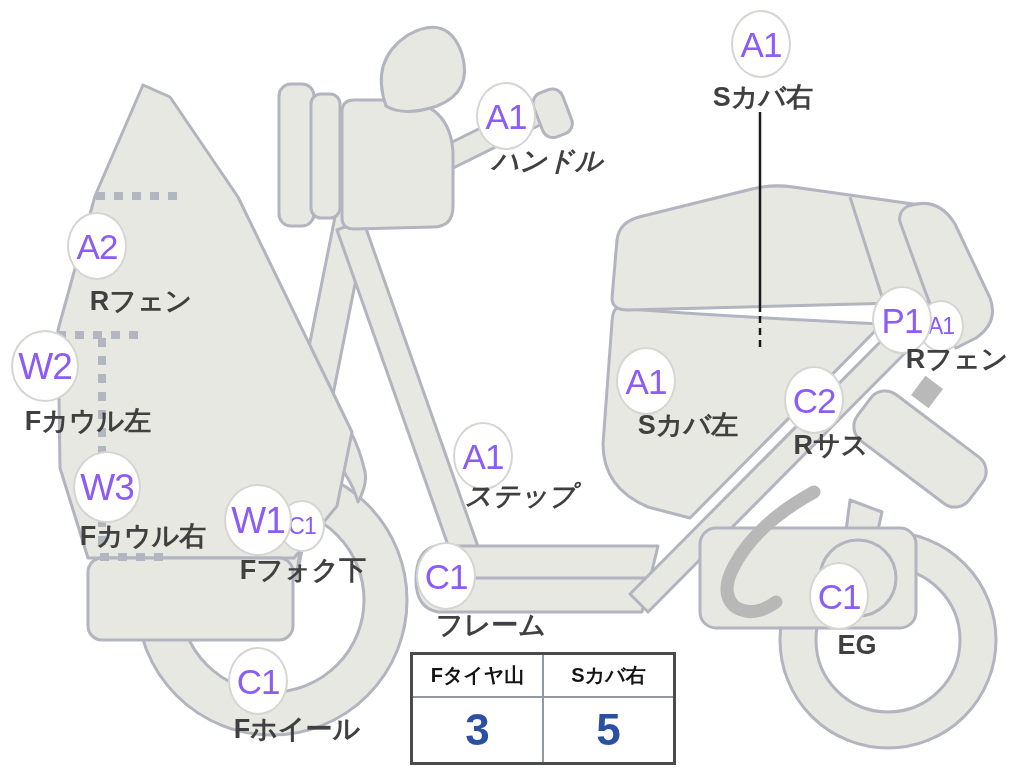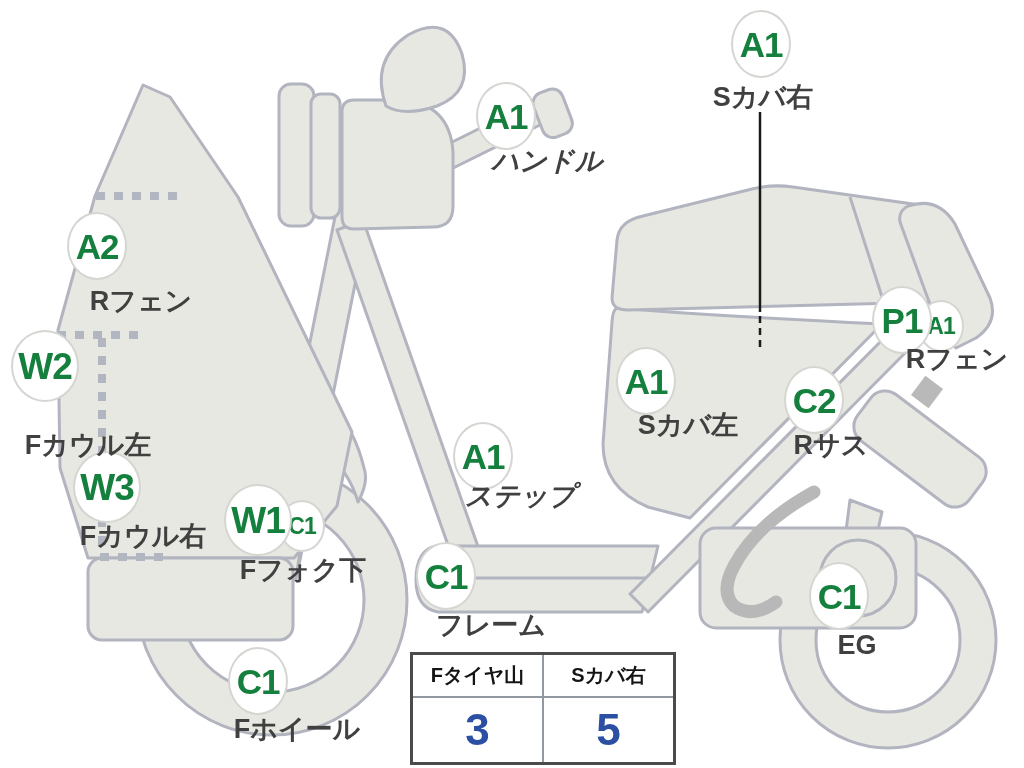--- a/index.html
+++ b/index.html
@@ -4,22 +4,22 @@
 <style>
   html,body{margin:0;padding:0;background:#fff;}
   .stage{
     position:relative;width:1024px;height:768px;background:#ffffff;overflow:hidden;
     font-family:"Liberation Sans","DejaVu Sans",sans-serif;
   }
   .stage svg{position:absolute;left:0;top:0;z-index:0;}
   .badge{
     position:absolute;transform:translate(-50%,-50%);
     background:#fff;border:2px solid #d5d5d2;border-radius:50%;
-    color:#15803d;display:flex;align-items:center;justify-content:center;
-    font-weight:700;line-height:1;z-index:2;letter-spacing:-1px;
+    color:#8b5cf6;display:flex;align-items:center;justify-content:center;
+    font-weight:400;line-height:1;z-index:2;letter-spacing:-1px;
   }
   .badge.big{width:56px;height:64px;font-size:35px;}
   .badge.wbig{width:64px;height:68px;font-size:37px;}
   .badge.small{width:42px;height:48px;font-size:23px;z-index:1;}
   .lbl{
     position:absolute;transform:translate(-50%,-50%);
     color:#404040;font-size:27px;font-weight:600;white-space:nowrap;z-index:3;
   }
   .tire-table{
     position:absolute;left:410px;top:652px;z-index:2;
@@ -112,21 +112,21 @@
   <div class="badge big" style="left:446px;top:576px;">C1</div>
   <div class="badge big" style="left:646px;top:381px;">A1</div>
   <div class="badge big" style="left:814px;top:400px;">C2</div>
   <div class="badge big" style="left:902px;top:320px;">P1</div>
   <div class="badge small" style="left:941px;top:326px;">A1</div>
   <div class="badge big" style="left:839px;top:596px;">C1</div>
 
   <div class="lbl" style="left:763px;top:97px;">Sカバ右</div>
   <div class="lbl" style="left:547px;top:161px;font-style:italic;">ハンドル</div>
   <div class="lbl" style="left:141px;top:301px;">Rフェン</div>
-  <div class="lbl" style="left:88px;top:421px;margin-top:24px;">Fカウル左</div>
+  <div class="lbl" style="left:88px;top:421px;">Fカウル左</div>
   <div class="lbl" style="left:143px;top:536px;">Fカウル右</div>
   <div class="lbl" style="left:303px;top:570px;">Fフォク下</div>
   <div class="lbl" style="left:297px;top:729px;">Fホイール</div>
   <div class="lbl" style="left:520px;top:496px;font-style:italic;">ステップ</div>
   <div class="lbl" style="left:491px;top:625px;">フレーム</div>
   <div class="lbl" style="left:688px;top:425px;">Sカバ左</div>
   <div class="lbl" style="left:831px;top:445px;text-align:center;">Rサス</div>
   <div class="lbl" style="left:957px;top:359px;">Rフェン</div>
   <div class="lbl" style="left:857px;top:645px;">EG</div>
 

